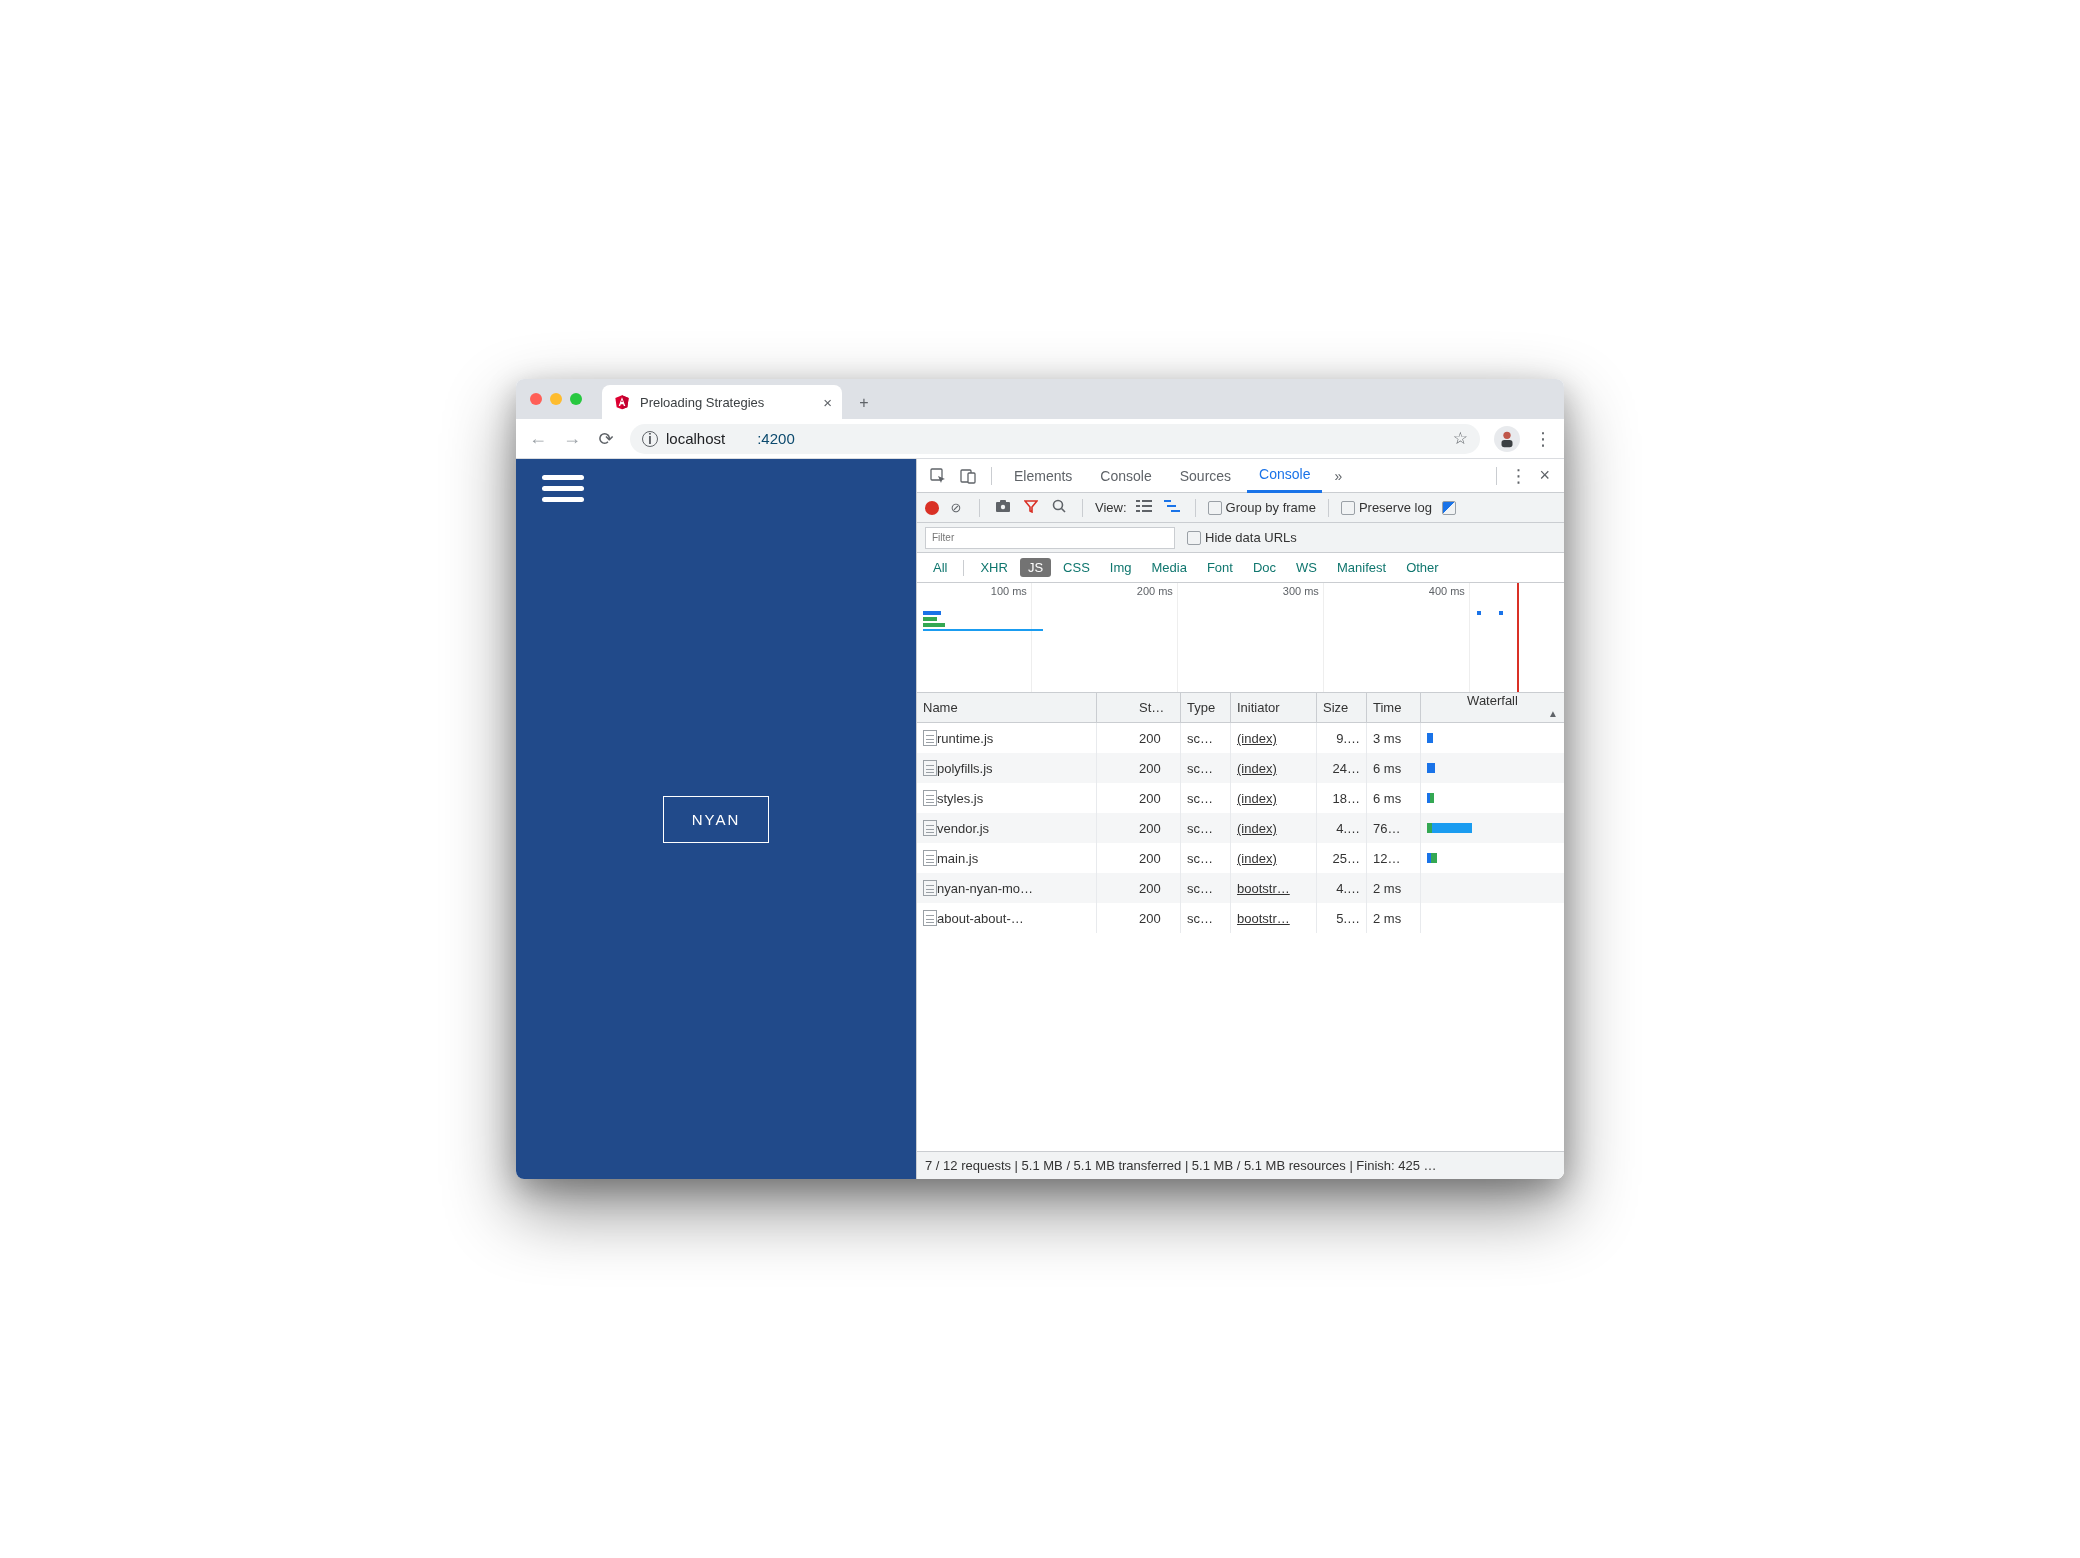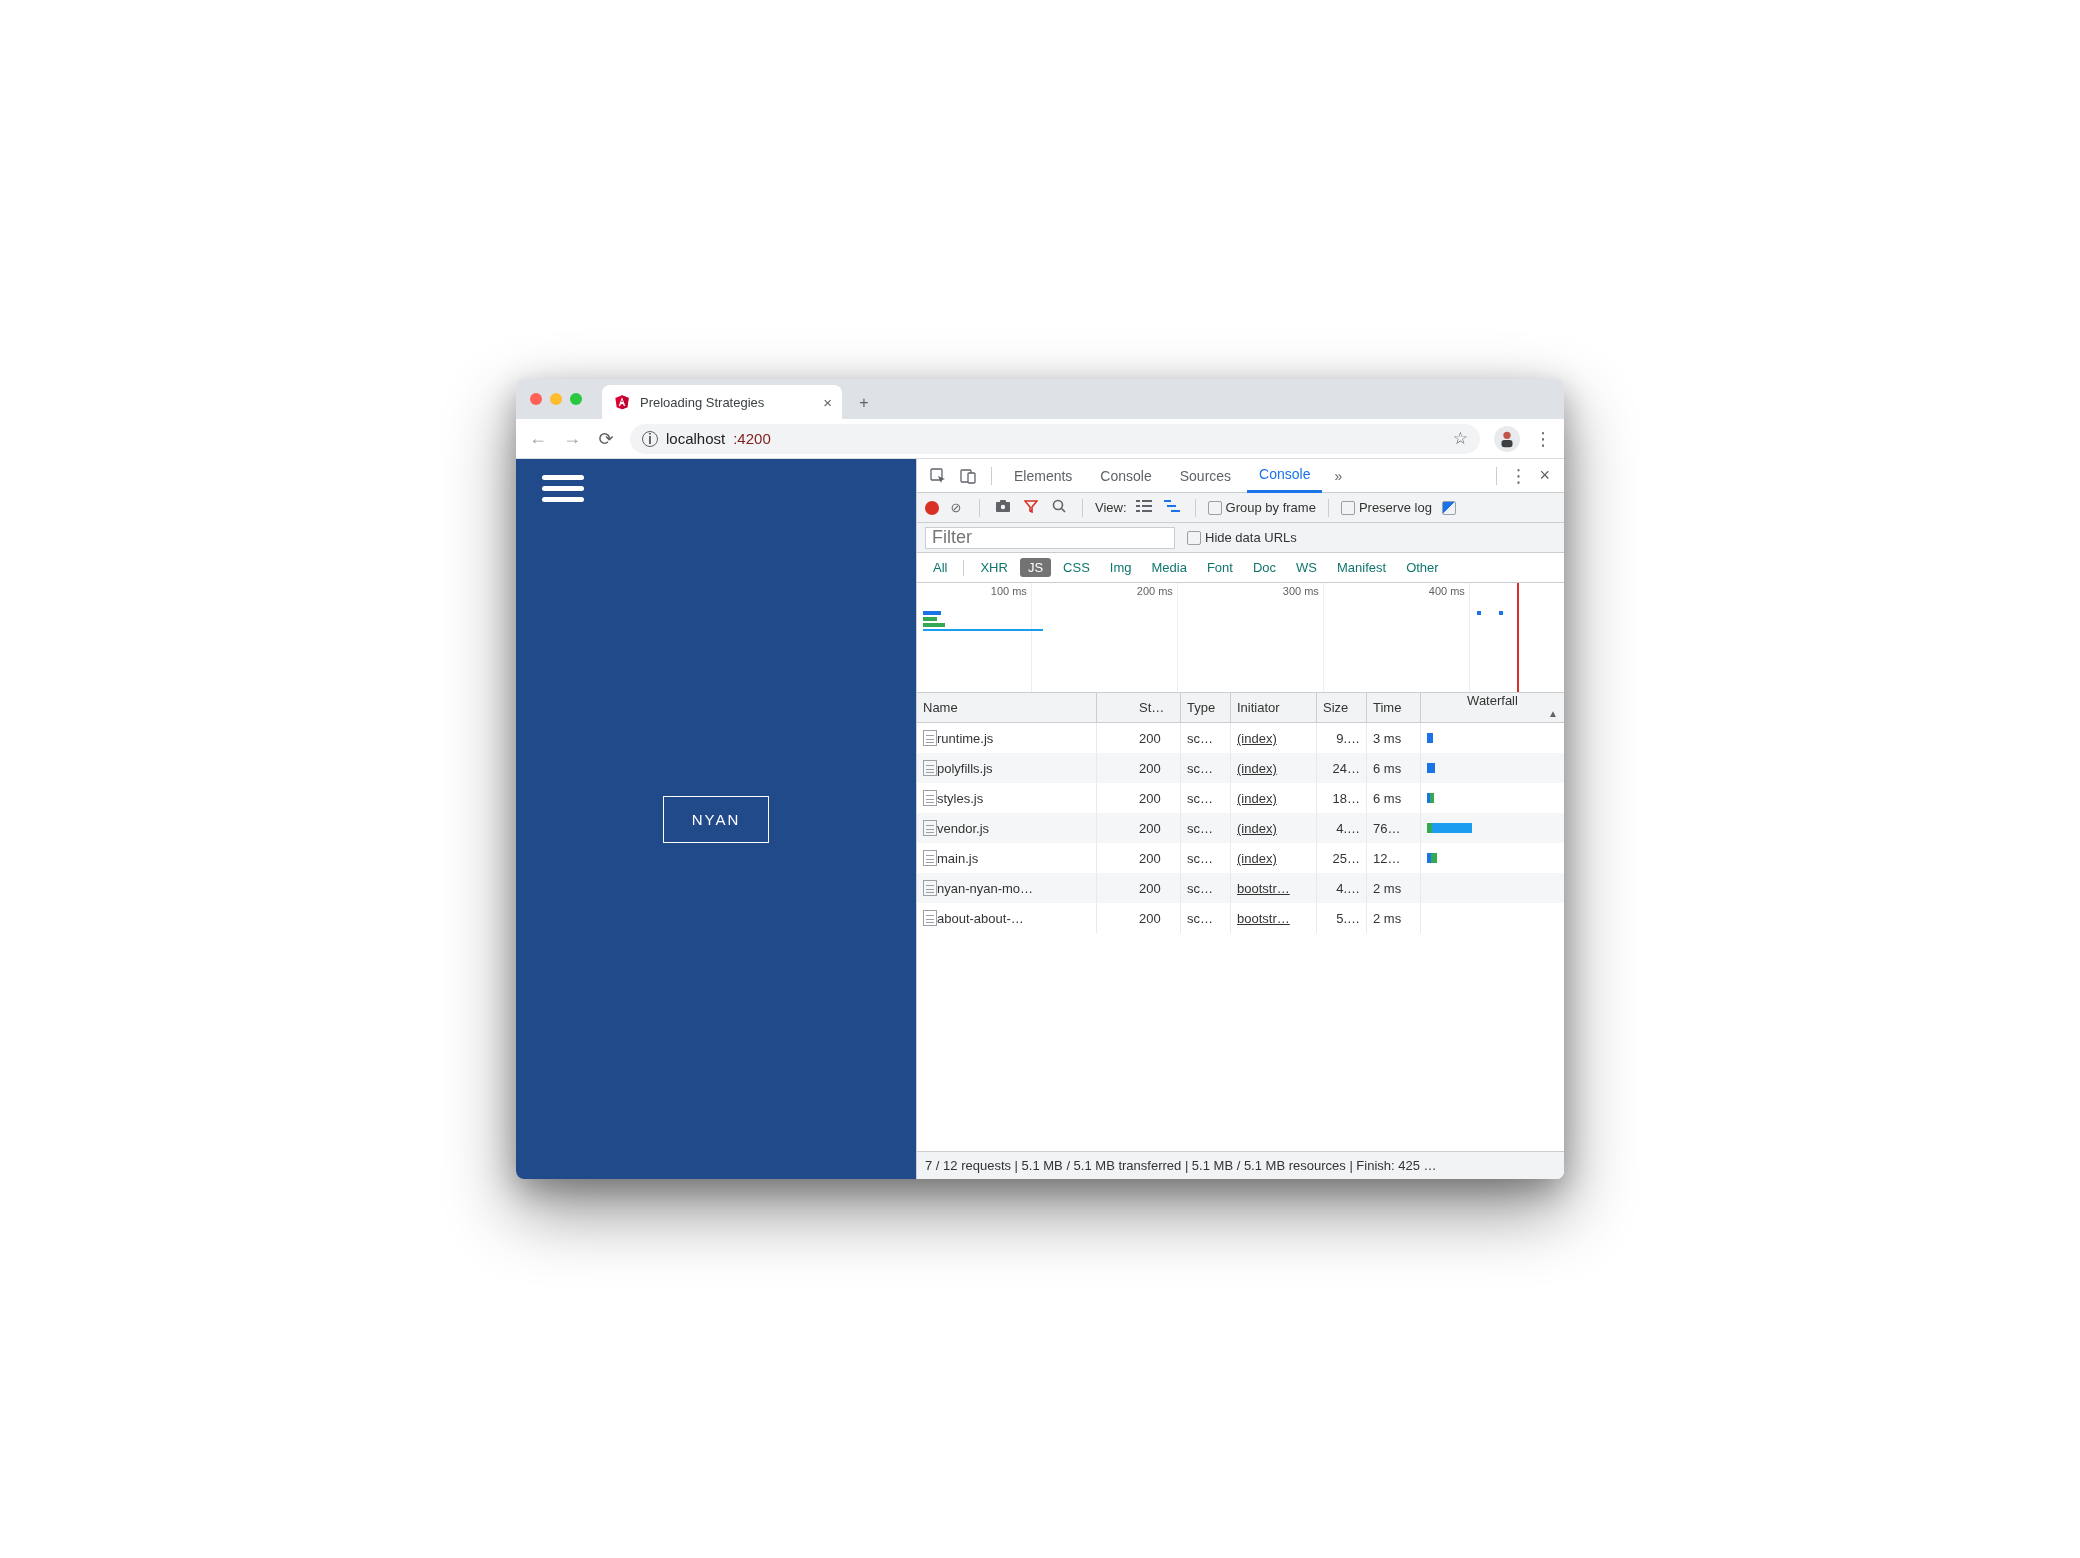--- a/index.html
+++ b/index.html
@@ -70,21 +70,21 @@
     border-radius:16px;
     height:30px;
     display:flex;
     align-items:center;
     padding:0 12px;
     gap:8px;
     font-size:15px;
     color:#202124;
   }
   .omnibox .info-ico { color:#5f6368; font-size:14px; border:1.5px solid #5f6368; width:16px;height:16px;border-radius:50%;display:flex;align-items:center;justify-content:center; font-weight:bold;}
-  .omnibox .url-port { color:#7f1d1d; }
+  .omnibox .url-port { color:#0c4a6e;margin-left:24px; }
   .star-ico { color:#5f6368; font-size:17px; margin-left:auto;}
   .avatar { width:26px;height:26px;border-radius:50%; background:#e8eaed; display:flex;align-items:center;justify-content:center;}
   .avatar svg{width:22px;height:22px;}
   .kebab { color:#5f6368; font-size:18px; cursor:pointer;}
 
   
   .content-row { display:flex; height: 720px; }
   .app-pane {
     width: 400px;
     background:#214a8a;
@@ -159,21 +159,21 @@
     gap:12px;
     background:#f1f3f4;
     font-size:13px;
   }
   .dt-filter-input {
     background:#fff;
     border:1px solid #cacdd1;
     height:22px;
     width:250px;
     padding:0 6px;
-    font-size:18px;
+    font-size:10px;
   }
   
   .dt-type-row {
     display:flex;
     align-items:center;
     height:30px;
     border-bottom:1px solid #cacdd1;
     padding:0 8px;
     gap:4px;
     font-size:13px;

